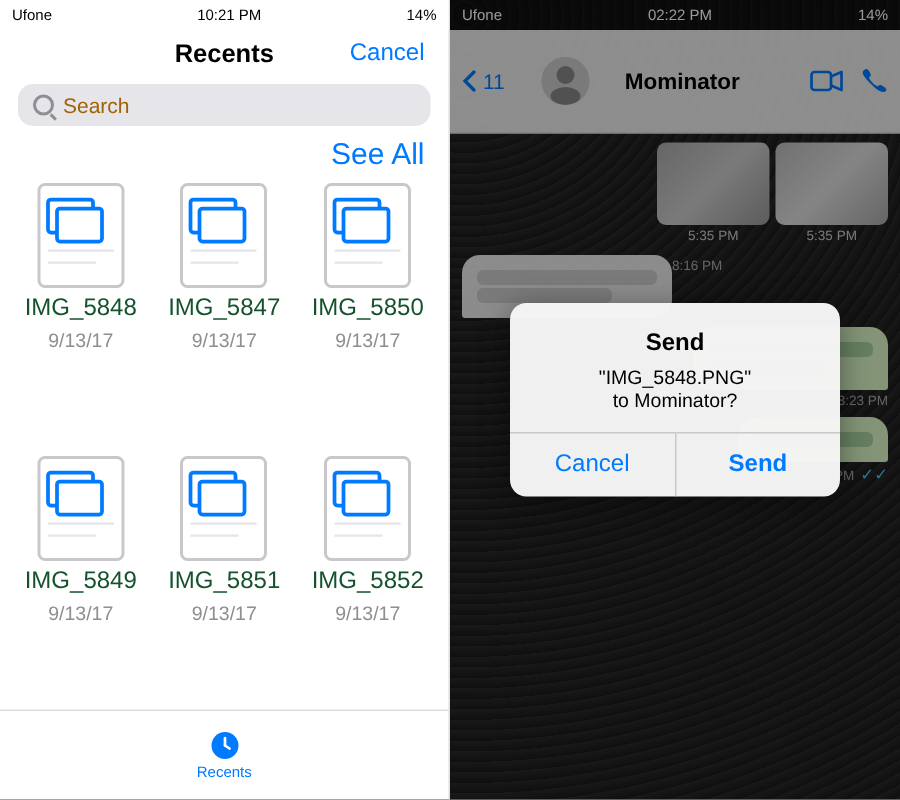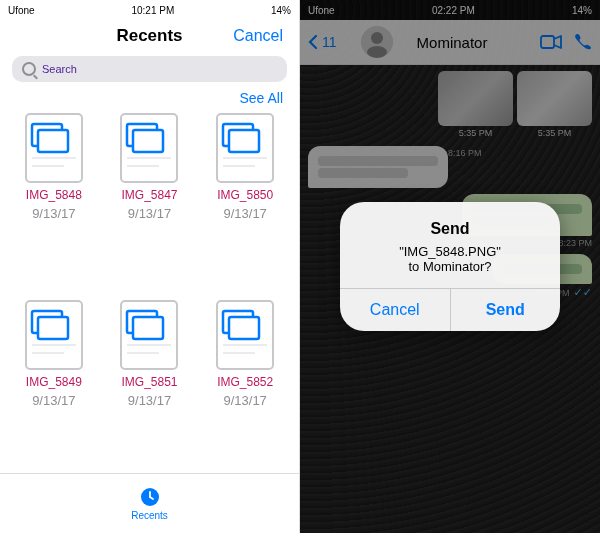--- a/index.html
+++ b/index.html
@@ -73,31 +73,31 @@
       content: '';
       position: absolute;
       width: 5px;
       height: 2px;
       background: #8E8E93;
       bottom: -4px;
       right: -4px;
       transform: rotate(45deg);
     }
     .search-placeholder {
-      font-size: 11px;
-      color: #4c1d95;
+      font-size: 14px;
+      color: #a16207;
     }
 
     .see-all-row {
       display: flex;
       justify-content: flex-end;
       padding: 0 16px 6px;
     }
     .see-all-link {
-      font-size: 14px;
+      font-size: 20px;
       color: #007AFF;
     }
 
     .file-grid {
       display: grid;
       grid-template-columns: repeat(3, 1fr);
       gap: 12px;
       padding: 0 12px;
       flex: 1;
     }
@@ -114,22 +114,22 @@
       height: 72px;
       position: relative;
     }
 
     .file-icon svg {
       width: 60px;
       height: 72px;
     }
 
     .file-name {
-      font-size: 12px;
-      color: #be185d;
+      font-size: 16px;
+      color: #14532d;
       text-align: center;
     }
     .file-date {
       font-size: 13px;
       color: #8E8E93;
       text-align: center;
     }
 
     .left-tab-bar {
       height: 60px;
@@ -178,21 +178,21 @@
       font-size: 10px;
       color: #fff;
       position: relative;
       z-index: 2;
     }
 
     .right-header {
       background: rgba(248,248,248,0.95);
       display: flex;
       align-items: center;
-      padding: 6px 8px;
+      padding: 18px 8px;
       gap: 24px;
       position: relative;
       z-index: 2;
       border-bottom: 1px solid #ddd;
     }
 
     .back-btn {
       display: flex;
       align-items: center;
       color: #007AFF;
@@ -204,21 +204,21 @@
       width: 32px;
       height: 32px;
       border-radius: 50%;
       background: #ccc;
       overflow: hidden;
       flex-shrink: 0;
     }
 
     .contact-name {
       font-size: 15px;
-      font-weight: 400;
+      font-weight: 700;
       color: #000;
       flex: 1;
     }
 
     .header-icons {
       display: flex;
       gap: 12px;
       align-items: center;
     }
 
@@ -239,21 +239,21 @@
       top: 0; left: 0; right: 0; bottom: 0;
       background: rgba(0,0,0,0.4);
       z-index: 10;
       display: flex;
       align-items: center;
       justify-content: center;
     }
 
     .dialog-box {
       background: rgba(245,245,245,0.98);
-      border-radius: 24px;
+      border-radius: 11px;
       width: 220px;
       overflow: hidden;
       box-shadow: 0 4px 20px rgba(0,0,0,0.4);
     }
 
     .dialog-content {
       padding: 18px 16px 14px;
       text-align: center;
     }
 

